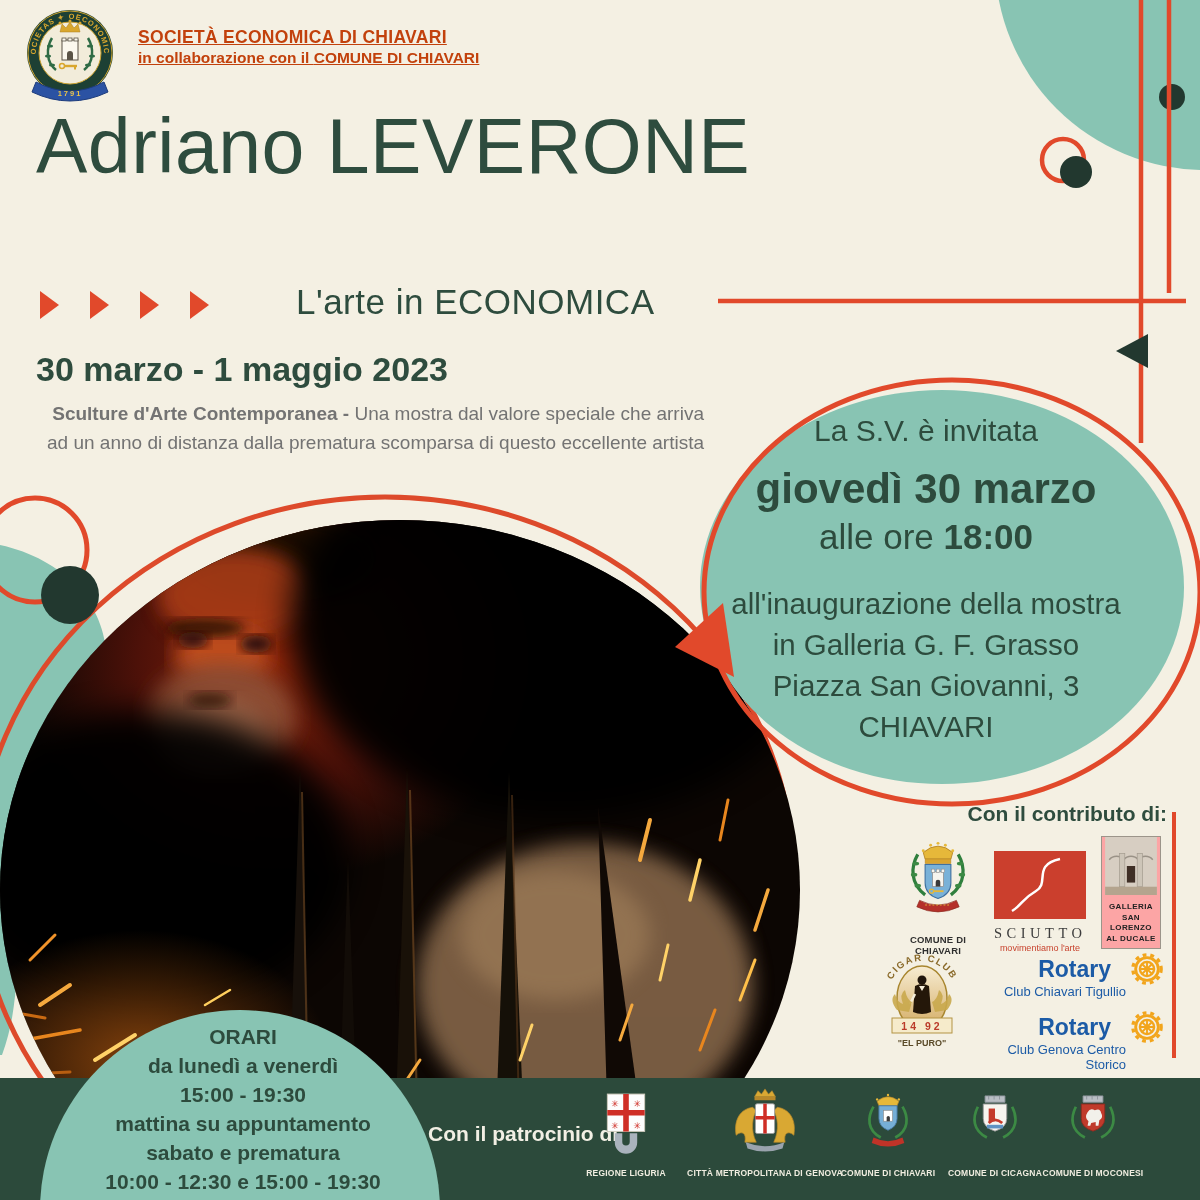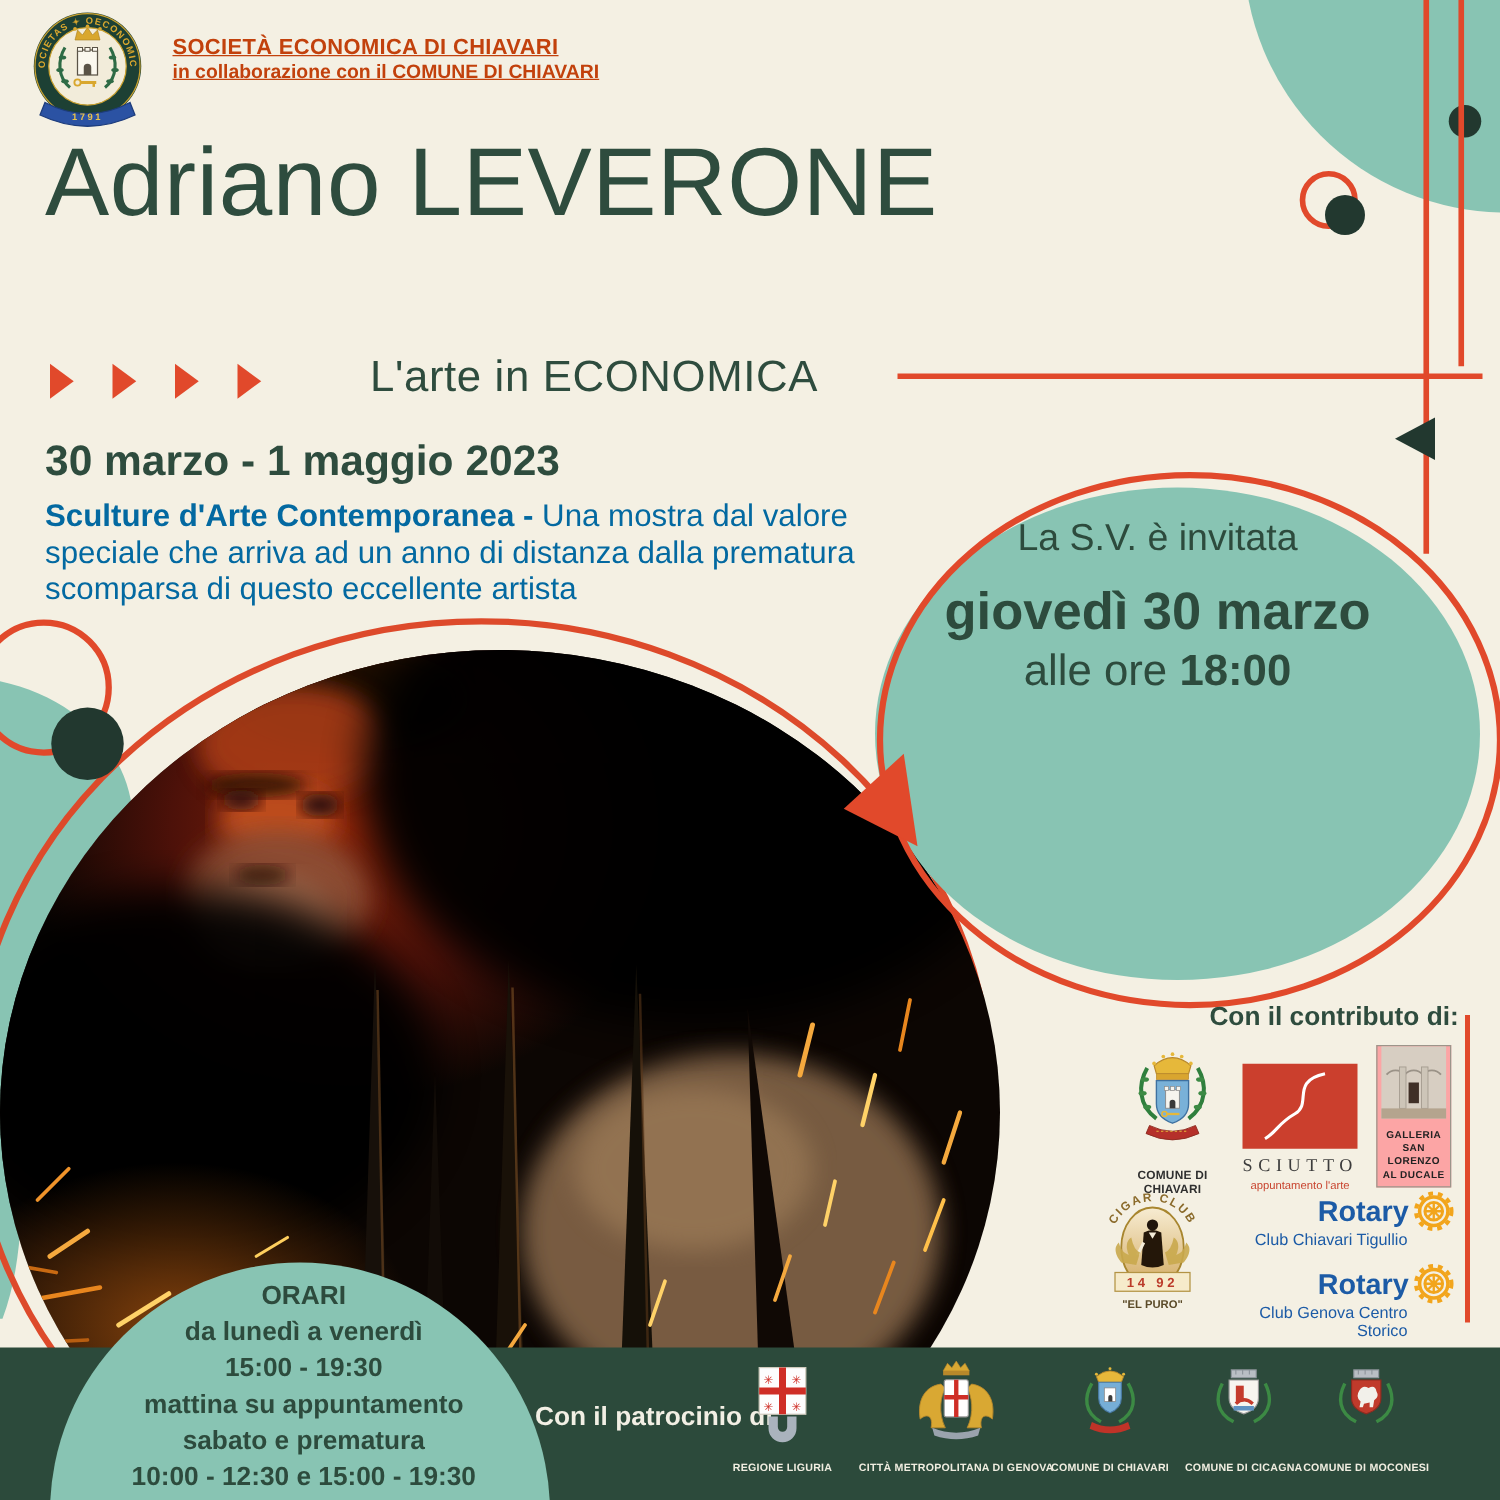--- a/index.html
+++ b/index.html
@@ -9,42 +9,42 @@
   svg text{font-family:"Liberation Sans",sans-serif;}
   
   .org{left:138px;top:26px;color:#c2410c;line-height:1.28;text-decoration:underline;}
   .org .l1{font-size:17.5px;font-weight:700;letter-spacing:.3px;}
   .org .l2{font-size:15.5px;font-weight:600;}
   
   .title{left:36px;top:102px;font-size:77px;font-weight:500;letter-spacing:.5px;color:#2e4c3e;}
   .subtitle{left:38px;top:194px;font-size:46px;font-weight:500;letter-spacing:.3px;color:#2e4c3e;}
   .tagline{left:296px;top:282px;font-size:35px;font-weight:500;letter-spacing:.5px;}
   .date{left:36px;top:350px;font-size:34px;font-weight:700;}
-  .para{left:36px;top:399px;width:668px;font-size:25px;line-height:29px;color:#0369a1;}
+  .para{left:36px;top:399px;width:668px;font-size:19px;line-height:29px;color:#737373;text-align:right;}
   .para b{font-weight:700;}
   
   .invite{left:700px;top:403px;width:452px;text-align:center;color:#2d4b3d;}
   .inv1{font-size:30px;margin-top:11px;}
   .inv2{font-size:42px;font-weight:700;margin-top:17px;}
   .inv3{font-size:35px;margin-top:4px;}
   .inv3 b{font-weight:700;margin-top:29px;}
   .inv4{font-size:29.5px;line-height:41px;margin-top:26px;}
   
   .contrib-h{right:33px;top:802px;font-size:21px;font-weight:700;}
   .logo-block{text-align:center;}
   .logo-label{font-size:9.5px;font-weight:700;color:#2f2f2f;margin-top:2px;letter-spacing:.2px;}
   .sciutto{left:994px;top:851px;width:92px;}
   .sciutto .sq{width:92px;height:68px;background:#cb3f2d;}
   .sciutto .nm{font-size:14.5px;letter-spacing:4.5px;color:#3c3c3c;margin-top:6px;
                font-family:"Liberation Serif",serif;}
   .sciutto .tg{font-size:9px;color:#c8432e;margin-top:1px;}
   .galleria{left:1101px;top:836px;width:58px;background:#fca5a5;border:1px solid #9c958a;padding:0 0 4px 0;}
   .galleria .txt{font-size:8px;font-weight:700;color:#222;line-height:10.5px;letter-spacing:.4px;margin-top:3px;}
   .rotary{width:172px;color:#1c5ba6;}
-  .rotary .row{display:flex;align-items:center;justify-content:flex-end;gap:3px;}
+  .rotary .row{display:flex;align-items:center;justify-content:flex-end;gap:19px;}
   .rotary .nm{font-size:23px;font-weight:700;}
   .rotary .club{font-size:13px;text-align:right;padding-right:38px;margin-top:-2px;}
   
   .orari{left:38px;top:1022px;width:410px;text-align:center;font-size:21px;font-weight:600;
          line-height:29px;color:#2d4b3d;}
   
   .bar-h{left:428px;top:1122px;font-size:21px;font-weight:700;color:#f2efe4;}
   .crest{top:1083px;text-align:center;}
   .crest .lbl{font-size:8.5px;font-weight:700;color:#f0ede0;margin-top:2px;letter-spacing:.2px;line-height:1.15;}
 </style>
@@ -210,20 +210,26 @@
 
   <div class="abs title">Adriano LEVERONE</div>
   <div class="abs tagline">L'arte in ECONOMICA</div>
   <div class="abs date">30 marzo - 1 maggio 2023</div>
   <div class="abs para"><b>Sculture d'Arte Contemporanea -</b><span> Una mostra dal valore speciale che arriva ad un anno di distanza dalla prematura scomparsa di questo eccellente artista</span></div>
 
   <div class="abs invite">
     <div class="inv1">La S.V. è invitata</div>
     <div class="inv2">giovedì 30 marzo</div>
     <div class="inv3"><span>alle ore </span><b>18:00</b></div>
+    <div class="inv4">
+      <div>all'inaugurazione della mostra</div>
+      <div>in Galleria G. F. Grasso</div>
+      <div>Piazza San Giovanni, 3</div>
+      <div>CHIAVARI</div>
+    </div>
   </div>
 
   <div class="abs contrib-h">Con il contributo di:</div>
 
   <div class="abs logo-block" style="left:886px;top:836px;width:104px;">
     <svg width="72" height="92" viewBox="0 0 72 100">
       <path d="M20 18 Q36 4 52 18 l-2 7 H22 z" fill="#e6b83a" stroke="#b8882a" stroke-width="1"></path>
       <circle cx="20" cy="16" r="1.6" fill="#e6b83a"></circle>
         <circle cx="28" cy="10" r="1.6" fill="#e6b83a"></circle>
         <circle cx="36" cy="8" r="1.6" fill="#e6b83a"></circle>
@@ -252,21 +258,21 @@
     <div class="logo-label">COMUNE DI CHIAVARI</div>
   </div>
 
   <div class="abs logo-block sciutto">
     <div class="sq">
       <svg width="92" height="68" viewBox="0 0 92 68">
           <path d="M66 8 C 38 14 56 32 42 40 C 28 48 28 54 18 60" fill="none" stroke="#fff" stroke-width="2.5"></path>
         </svg>
     </div>
     <div class="nm">SCIUTTO</div>
-    <div class="tg">appuntamento l'arte</div>
+    <div class="tg">movimentiamo l'arte</div>
   </div>
 
   <div class="abs logo-block galleria">
     <svg width="56" height="58" viewBox="0 0 50 56">
       <rect width="50" height="56" fill="#d7cec2"></rect>
       <path d="M4 22 a9 9 0 0 1 14 0 M18 22 a9 9 0 0 1 14 0 M32 22 a9 9 0 0 1 14 0" fill="none" stroke="#9a9287" stroke-width="1.5"></path>
       <rect x="14" y="16" width="5" height="32" fill="#cdc5b8" stroke="#a59d90" stroke-width=".7"></rect>
       <rect x="31" y="16" width="5" height="32" fill="#cdc5b8" stroke="#a59d90" stroke-width=".7"></rect>
       <rect x="21" y="28" width="8" height="16" fill="#3f2f26"></rect>
       <rect x="0" y="48" width="50" height="8" fill="#b4a48e"></rect>

